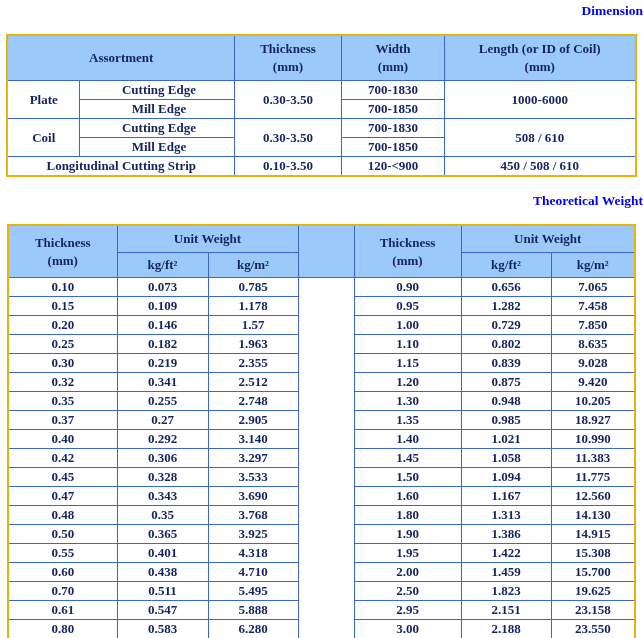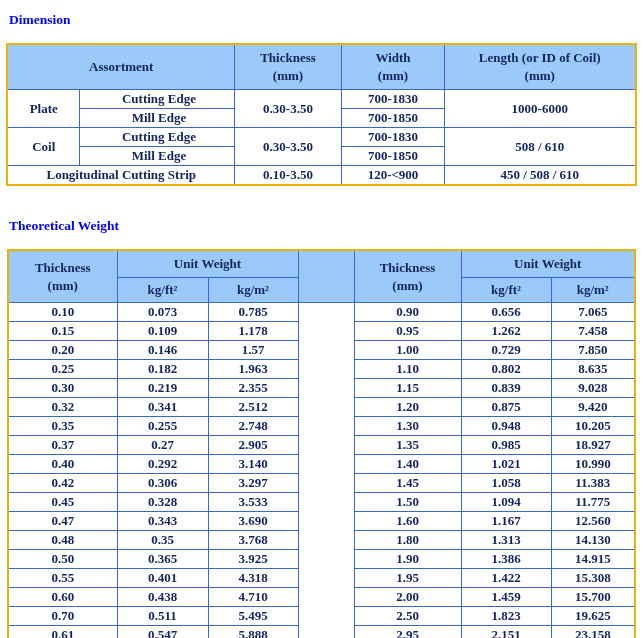--- a/index.html
+++ b/index.html
@@ -10,26 +10,26 @@
   }
   body {
     font-family: "Liberation Serif", serif;
     font-weight: bold;
     color: #14245e;
   }
   .section-title {
     color: #0000ff;
     font-size: 13.5px;
     font-weight: bold;
-    text-align: left;
-    margin: 9px;
+    text-align: right;
+    margin: 0;
     padding: 0;
   }
   .title-dimension { padding-top: 3px; }
-  .title-weight { padding-top: 23px; padding-bottom: 0; }
+  .title-weight { padding-top: 16px; padding-bottom: 0; }
 
   table {
     border-collapse: collapse;
     table-layout: fixed;
     margin: 15px auto 0 auto;
     width: 628px;
     border: 2px solid #eab308;
   }
   td, th {
     border: 1px solid #3a66d0;
@@ -164,21 +164,21 @@
         <td class="gap-body" rowspan="20"></td>
         <td>0.90</td>
         <td>0.656</td>
         <td>7.065</td>
       </tr>
       <tr>
         <td>0.15</td>
         <td>0.109</td>
         <td>1.178</td>
         <td>0.95</td>
-        <td>1.262</td>
+        <td>1.282</td>
         <td>7.458</td>
       </tr>
       <tr>
         <td>0.20</td>
         <td>0.146</td>
         <td>1.57</td>
         <td>1.00</td>
         <td>0.729</td>
         <td>7.850</td>
       </tr>

